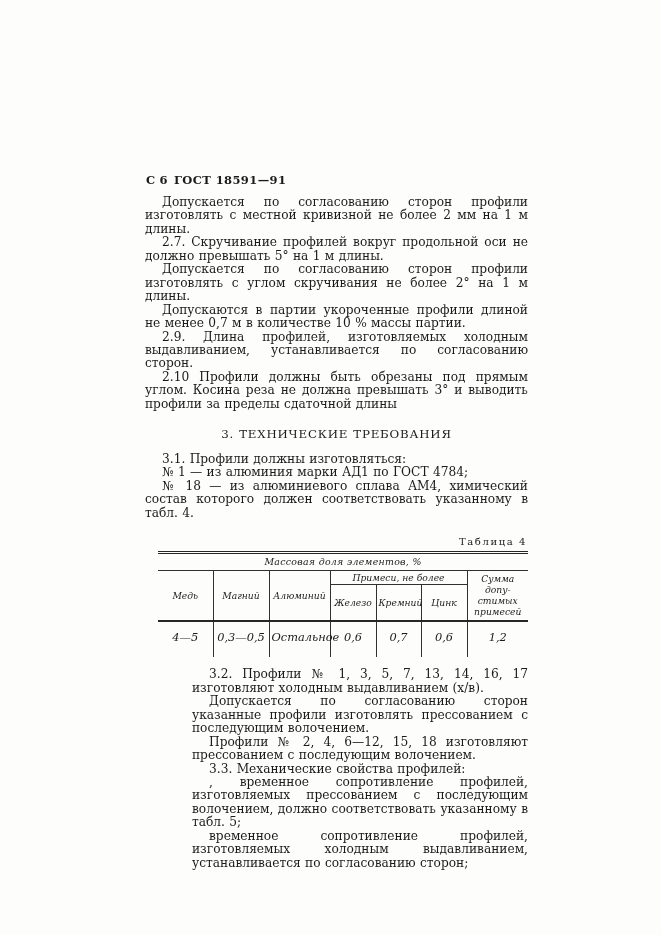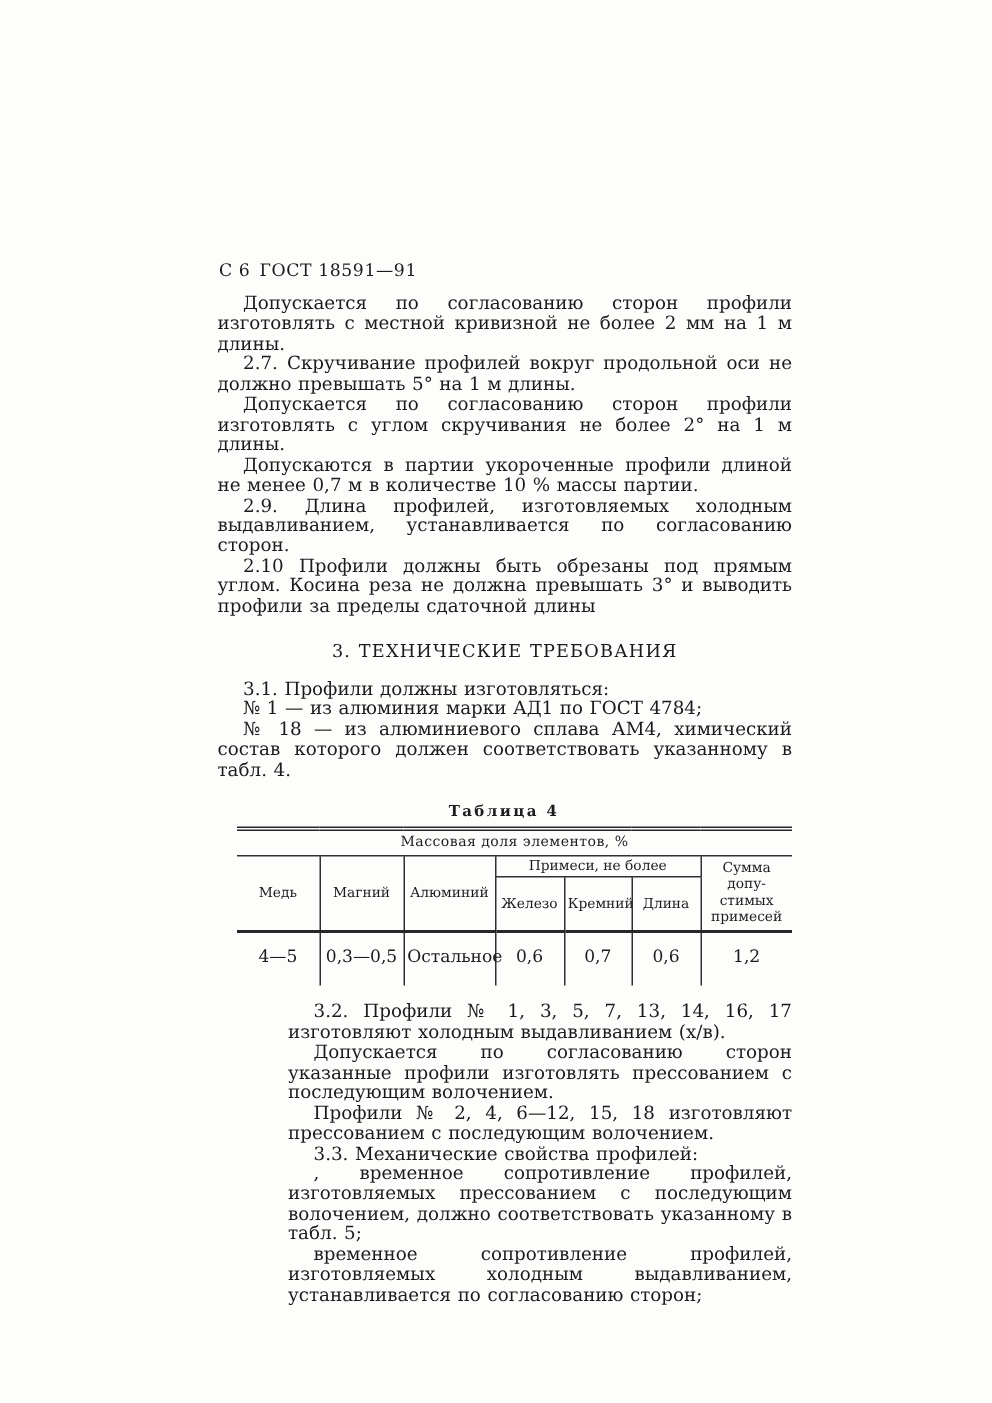--- a/index.html
+++ b/index.html
@@ -7,21 +7,21 @@
     width: 661px; height: 935px;
     background: #ffffff;
     font-family: "DejaVu Serif", "Liberation Serif", serif;
     color: #1b1b1b;
     overflow: hidden;
   }
   .page { position: relative; width: 661px; height: 935px; background: #fdfdfc; }
 
   .page-header {
     position: absolute; left: 146px; top: 173px;
-    font-size: 11.5px; font-weight: normal; letter-spacing: 0.4px;
+    font-size: 11.5px; font-weight: bold; letter-spacing: 0.4px;
     white-space: nowrap;
   }
   .page-header .page-num { margin: 0 6px 0 4px; }
 
   .content {
     position: absolute; left: 145px; top: 196px; width: 383px;
     font-size: 12.2px; line-height: 13.45px;
   }
 
   .para {
@@ -33,39 +33,40 @@
     margin: 17px 0 11px 0;
     text-align: center;
     font-weight: normal;
     font-size: 11.8px;
     letter-spacing: 0.8px;
     text-indent: 0;
   }
 
   .table-caption {
     margin: 15px 1px 3px 0;
-    text-align: center;
+    text-align: right;
     font-size: 10px;
     letter-spacing: 1.6px;
-    font-weight: bold;
+    font-weight: normal;
   }
 
   table.gost-table {
     border-collapse: collapse;
     table-layout: fixed;
     width: 370px;
     margin-left: 13px;
     border-top: 3px double #272727;
   }
   table.gost-table th, table.gost-table td {
     font-weight: normal;
     text-align: center;
     vertical-align: middle;
     border-left: 1px solid #303030;
     padding: 1px 2px;
+    font-style: italic;
   }
   table.gost-table .no-left { border-left: none; }
   th.span-head {
     border-bottom: 1px solid #303030;
     font-size: 9.4px;
     padding: 2px 0 3px 0;
     letter-spacing: 0.3px;
   }
   th.col-head, th.sub-head, th.imp-head, th.sum-head { font-size: 9.2px; line-height: 11px; }
   th.imp-head { border-bottom: 1px solid #303030; padding: 3px 0; }
@@ -124,21 +125,21 @@
           <th class="col-head" rowspan="2">Магний</th>
           <th class="col-head" rowspan="2">Алюминий</th>
           <th class="imp-head" colspan="3">Примеси, не более</th>
           <th class="sum-head" rowspan="2">Сумма допу-
 стимых
 примесей</th>
         </tr>
         <tr>
           <th class="sub-head">Железо</th>
           <th class="sub-head">Кремний</th>
-          <th class="sub-head">Длина</th>
+          <th class="sub-head">Цинк</th>
         </tr>
       </thead>
       <tbody>
         <tr>
           <td class="no-left">4—5</td>
           <td>0,3—0,5</td>
           <td>Остальное</td>
           <td>0,6</td>
           <td>0,7</td>
           <td>0,6</td>

